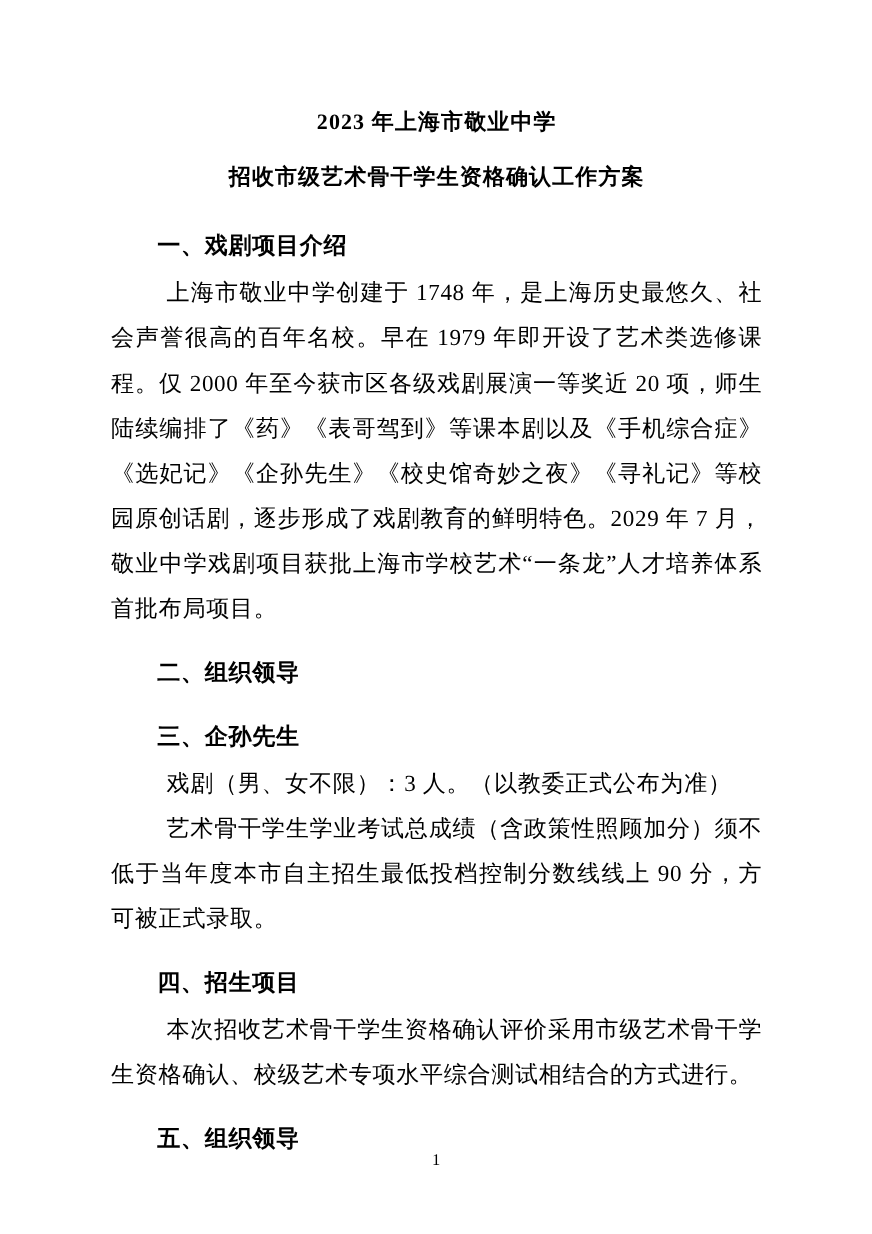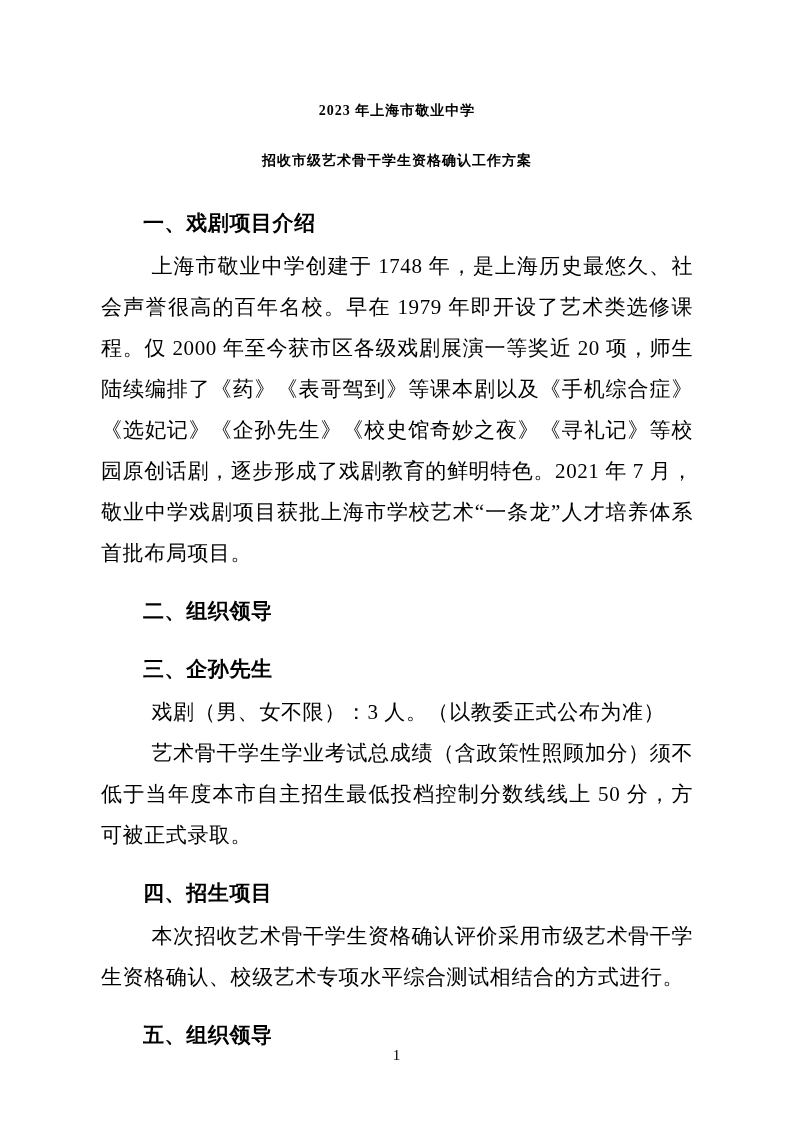--- a/index.html
+++ b/index.html
@@ -18,21 +18,21 @@
   }
   .content {
     position: absolute;
     top: 86px;
     left: 101px;
     width: 592px;
   }
   .doc-title {
     text-align: center;
     font-weight: bold;
-    font-size: 14px;
+    font-size: 20px;
     line-height: 50px;
     letter-spacing: 1px;
   }
   .doc-body {
     margin-top: 12px;
   }
   .block {
     font-size: 21px;
     line-height: 41px;
     letter-spacing: 0.6px;
@@ -62,24 +62,24 @@
 </style>
 </head>
 <body>
 
 <div class="page">
   <div class="content">
     <div class="doc-title">2023 年上海市敬业中学</div>
     <div class="doc-title">招收市级艺术骨干学生资格确认工作方案</div>
     <div class="doc-body">
         <div class="block heading">一、戏剧项目介绍</div>
-        <div class="block paragraph">上海市敬业中学创建于 1748 年，是上海历史最悠久、社会声誉很高的百年名校。早在 1979 年即开设了艺术类选修课程。仅 2000 年至今获市区各级戏剧展演一等奖近 20 项，师生陆续编排了《药》《表哥驾到》等课本剧以及《手机综合症》《选妃记》《企孙先生》《校史馆奇妙之夜》《寻礼记》等校园原创话剧，逐步形成了戏剧教育的鲜明特色。2021 年 7 月，敬业中学戏剧项目获批上海市学校艺术“一条龙”人才培养体系首批布局项目。</div>
+        <div class="block paragraph">上海市敬业中学创建于 1748 年，是上海历史最悠久、社会声誉很高的百年名校。早在 1979 年即开设了艺术类选修课程。仅 2000 年至今获市区各级戏剧展演一等奖近 20 项，师生陆续编排了《药》《表哥驾到》等课本剧以及《手机综合症》《选妃记》《企孙先生》《校史馆奇妙之夜》《寻礼记》等校园原创话剧，逐步形成了戏剧教育的鲜明特色。2029 年 7 月，敬业中学戏剧项目获批上海市学校艺术“一条龙”人才培养体系首批布局项目。</div>
         <div class="block heading">二、组织领导</div>
         <div class="block heading">三、企孙先生</div>
         <div class="block paragraph">戏剧（男、女不限）：3 人。（以教委正式公布为准）</div>
-        <div class="block paragraph">艺术骨干学生学业考试总成绩（含政策性照顾加分）须不低于当年度本市自主招生最低投档控制分数线线上 50 分，方可被正式录取。</div>
+        <div class="block paragraph">艺术骨干学生学业考试总成绩（含政策性照顾加分）须不低于当年度本市自主招生最低投档控制分数线线上 90 分，方可被正式录取。</div>
         <div class="block heading">四、招生项目</div>
         <div class="block paragraph">本次招收艺术骨干学生资格确认评价采用市级艺术骨干学生资格确认、校级艺术专项水平综合测试相结合的方式进行。</div>
         <div class="block heading">五、组织领导</div>
       </div>
   </div>
   <div class="page-number">1</div>
 </div>
 
 </body></html>

